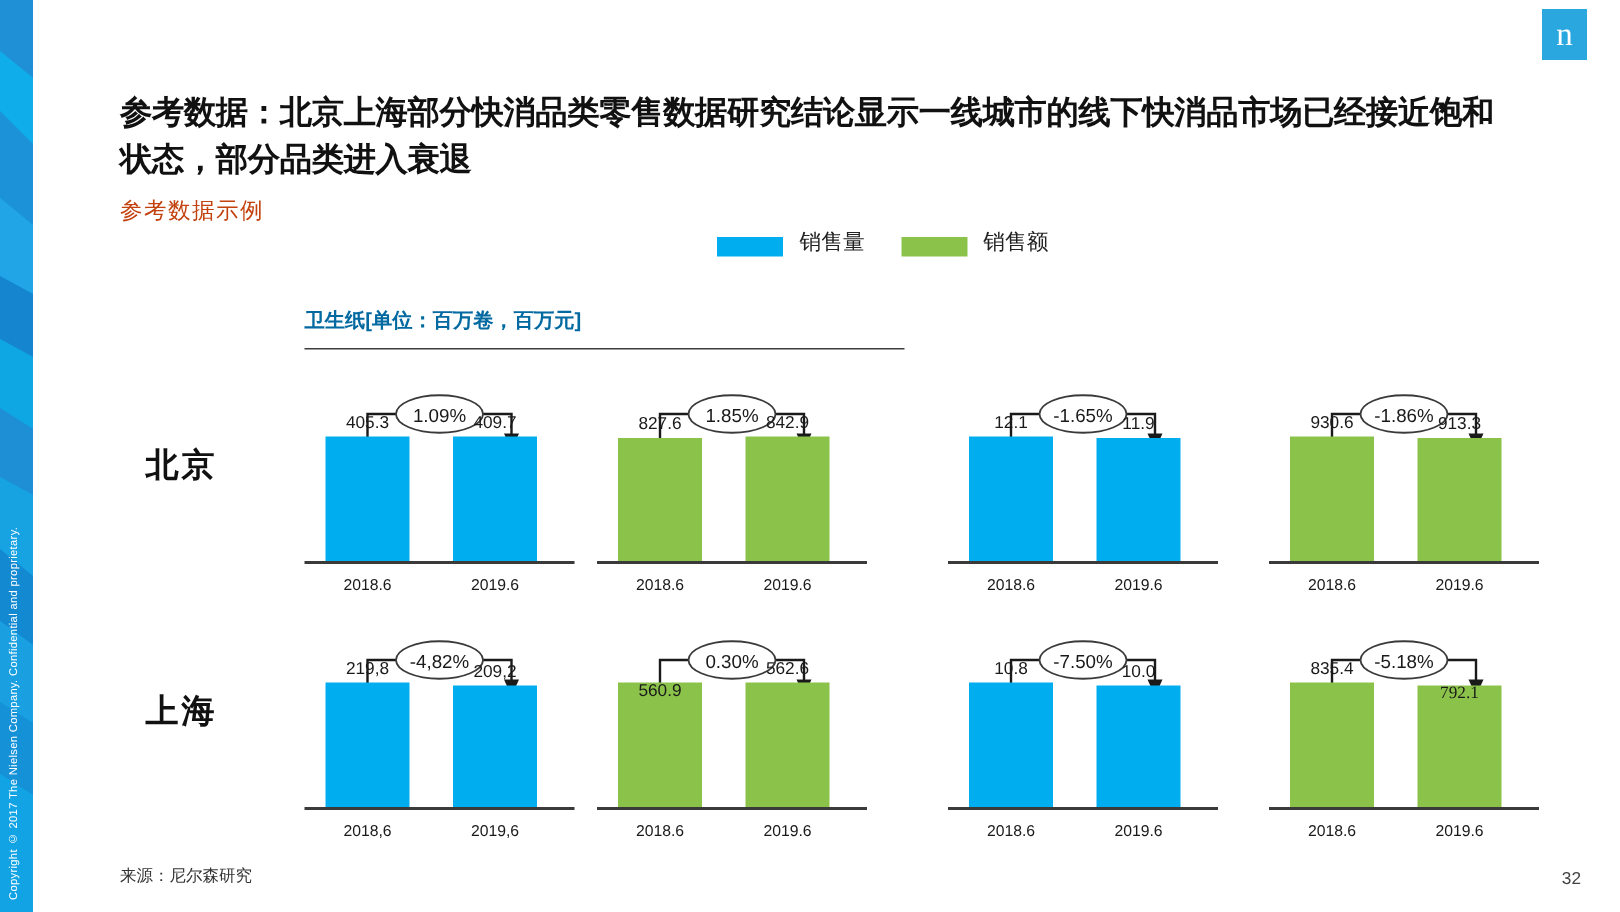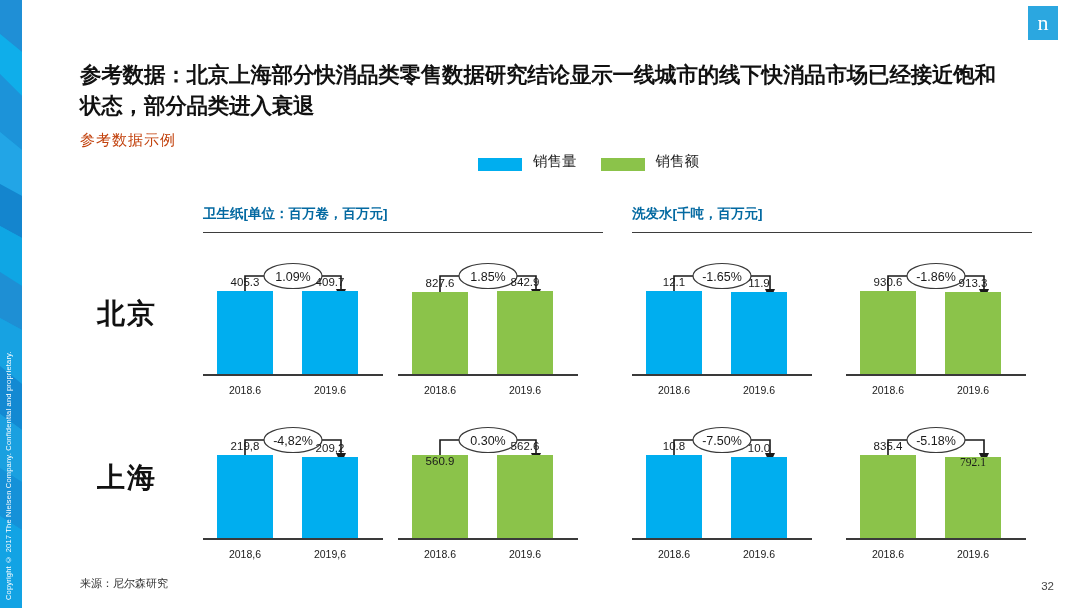--- a/index.html
+++ b/index.html
@@ -52,21 +52,21 @@
 
   
   .sec-head {
     position:absolute; font-size:13.5px; font-weight:bold; color:#0369a1;
     padding-bottom:9px; border-bottom:1.5px solid #3d3d3d;
   }
   .sec-head.s0 { left:203px; top:205px; width:400px; }
   .sec-head.s1 { left:632px; top:205px; width:400px; }
 
   
-  .row-label { position:absolute; font-size:28px; font-weight:bold; color:#111; letter-spacing:2px; }
+  .row-label { position:absolute; font-size:22px; font-weight:bold; color:#111; letter-spacing:2px; }
   .row-label.r0 { left:97px; top:295px; }
   .row-label.r1 { left:97px; top:459px; }
 
   
   .chart { position:absolute; width:180px; height:140px; }
   .chart .plot { position:absolute; left:0; bottom:22px; width:180px; height:90px; }
   .axis-line { position:absolute; left:0; bottom:0; width:180px; height:1.6px; background:#3a3a3a; }
 
   .bar { position:absolute; bottom:1.6px; width:56px; }
   .bar.left  { left:14px; }
@@ -136,21 +136,20 @@
       <span class="legend-swatch" style="background:#00AEEF"></span>
       <span class="legend-label">销售量</span>
     </div>
     <div class="legend-item">
       <span class="legend-swatch" style="background:#8BC34A"></span>
       <span class="legend-label">销售额</span>
     </div>
   </div>
 
   <div class="sec-head s0">卫生纸[单位：百万卷，百万元]</div>
-  <div class="sec-head s1">洗发水[千吨，百万元]</div>
 
   <div class="row-label r0">北京</div>
   <div class="row-label r1">上海</div>
 
   <div id="panels">
       <div class="chart" style="left: 203px; top: 258px;">
         <div class="callout">
           <svg width="180" height="46" viewBox="0 0 180 46" xmlns="http://www.w3.org/2000/svg">
             <path d="M42 40 L42 18 L62 18" fill="none" stroke="#1a1a1a" stroke-width="1.6"></path>
             <path d="M118 18 L138 18 L138 32" fill="none" stroke="#1a1a1a" stroke-width="1.6"></path>

